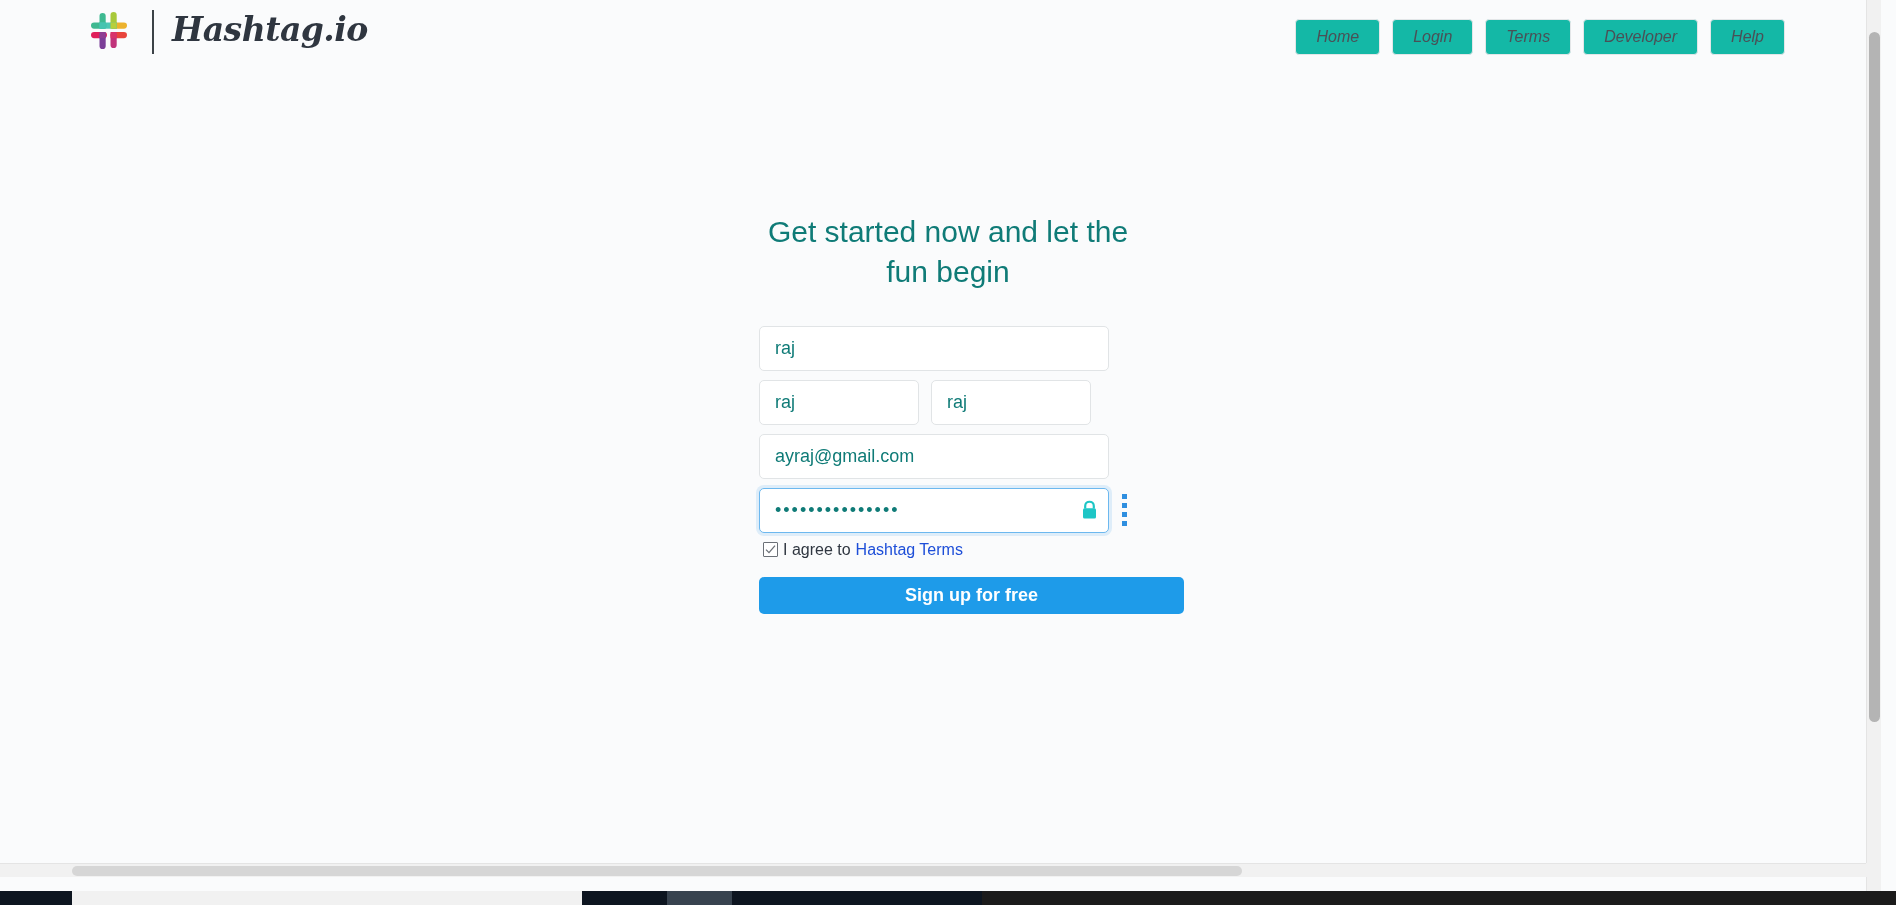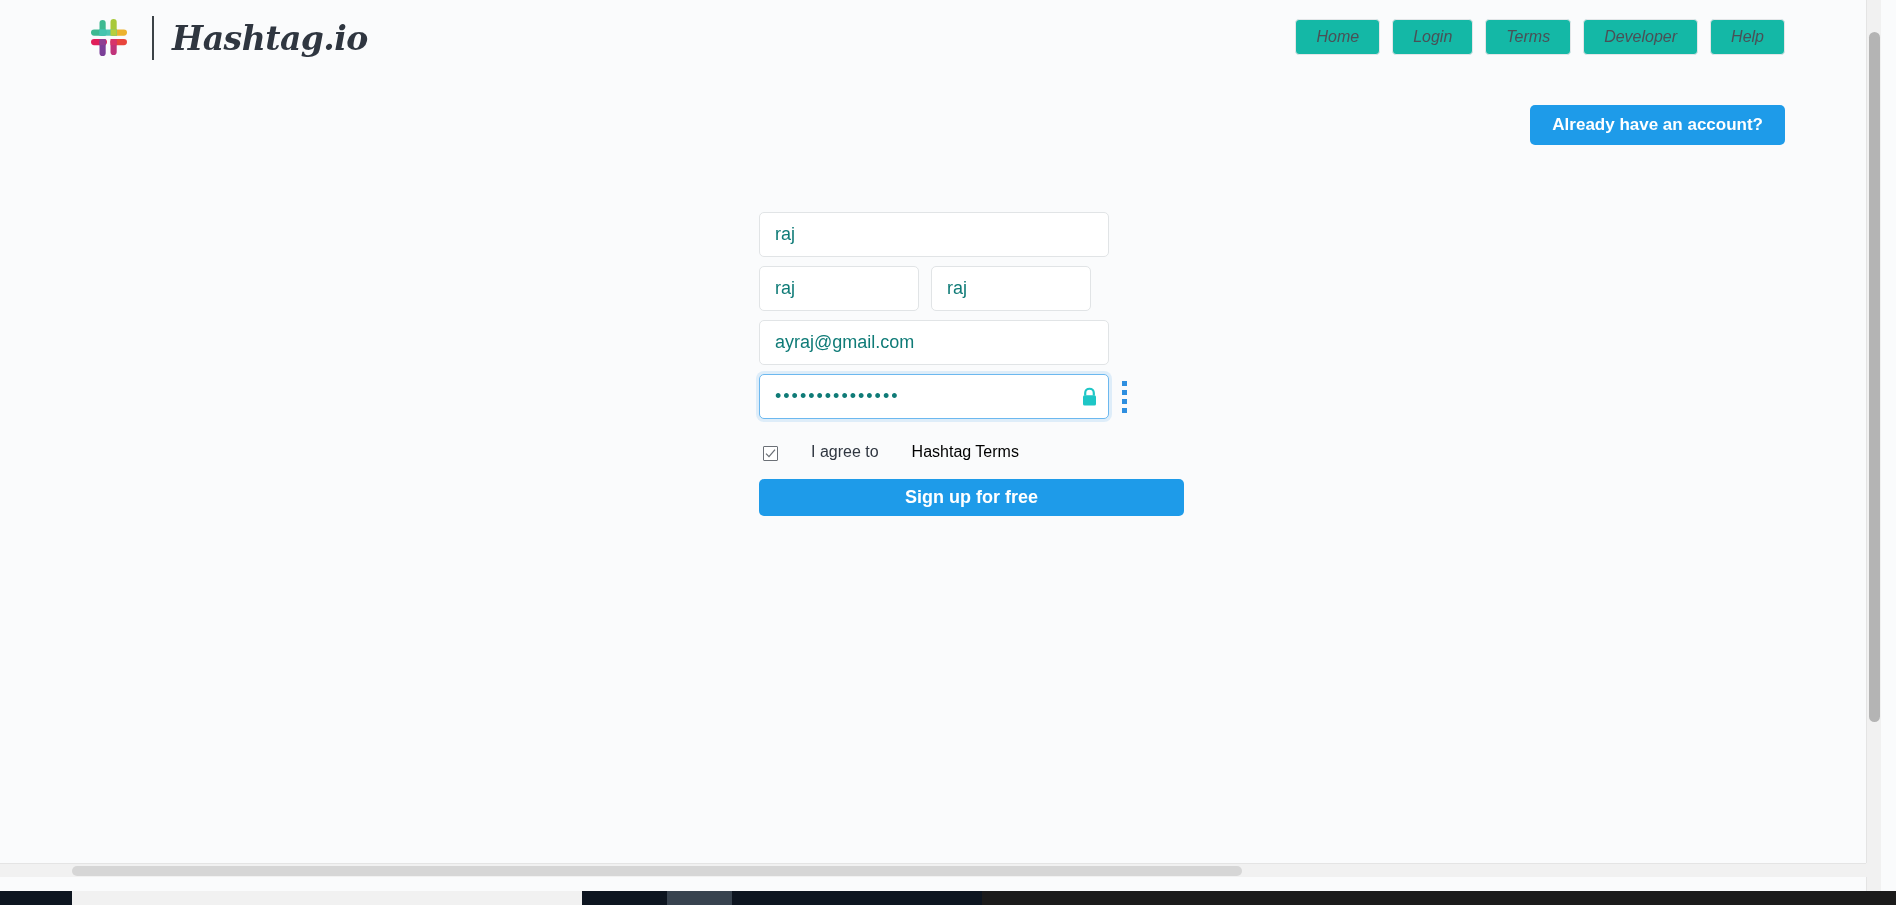--- a/index.html
+++ b/index.html
@@ -36,21 +36,20 @@
     left: 0; top: 0;
     width: 1881px;
     height: 78px;
   }
 
   .brand {
     position: absolute;
     left: 88px;
     top: 10px;
     display: flex;
-    align-items: center;
     height: 56px;
   }
   .brand-mark {
     width: 42px; height: 42px;
     flex: 0 0 42px;
   }
   .brand-divider {
     width: 2px;
     height: 44px;
     background: #3c4247;
@@ -192,43 +191,42 @@
   }
   .kebab i {
     display: block;
     width: 5px; height: 5px;
     background: #2e8fe0;
   }
 
   
   .terms {
     display: flex;
-    align-items: flex-end;
+    align-items: center;
     margin-left: 4px;
-    margin-top: 24px;
+    margin-top: 8px;
     margin-bottom: 18px;
     font-size: 16px;
     color: #2f3640;
     white-space: nowrap;
-    gap: 28px;
   }
   .cb {
     width: 15px; height: 15px;
     border: 1px solid #6b7077;
     background: #ffffff;
     border-radius: 1px;
     margin-right: 5px;
     flex: 0 0 15px;
     position: relative;
     cursor: pointer;
   }
   .cb svg { position: absolute; left: 1px; top: 1px; }
   .terms-text { margin-right: 5px; }
   .terms-link {
-    color: #000000;
+    color: #1d4ed8;
     text-decoration: none;
     cursor: pointer;
   }
 
   .submit {
     display: block;
     width: 425px;
     height: 37px;
     background: #1e9be9;
     border: none;
@@ -334,24 +332,24 @@
 
       <nav class="nav">
         <button class="nav-btn">Home</button>
         <button class="nav-btn">Login</button>
         <button class="nav-btn">Terms</button>
         <button class="nav-btn">Developer</button>
         <button class="nav-btn">Help</button>
       </nav>
     </div>
 
-    <button class="have-account">Already have an account?</button>
 
     <div class="signup">
 
+      <h1 class="headline">Get started now and let the fun begin</h1>
 
       <div class="field-row">
         <input class="txt full" type="text" value="raj" style="">
       </div>
 
       <div class="field-row">
         <input class="txt half" type="text" value="raj" style="">
         <input class="txt half" type="text" value="raj" style="">
       </div>
 

